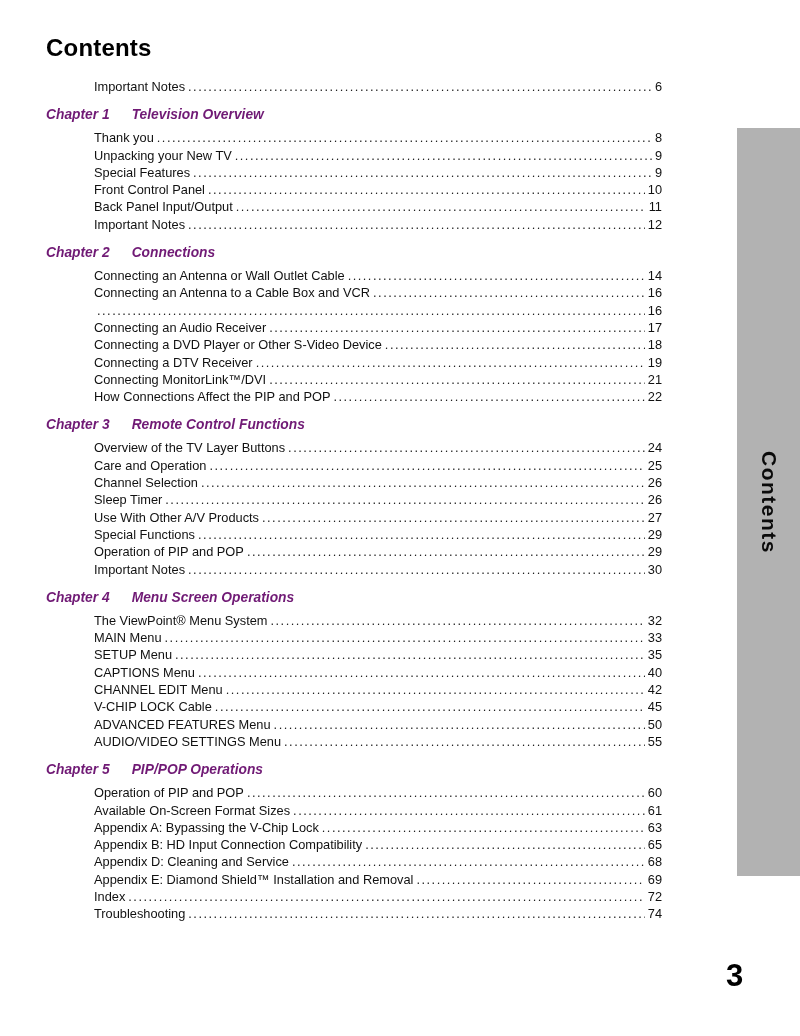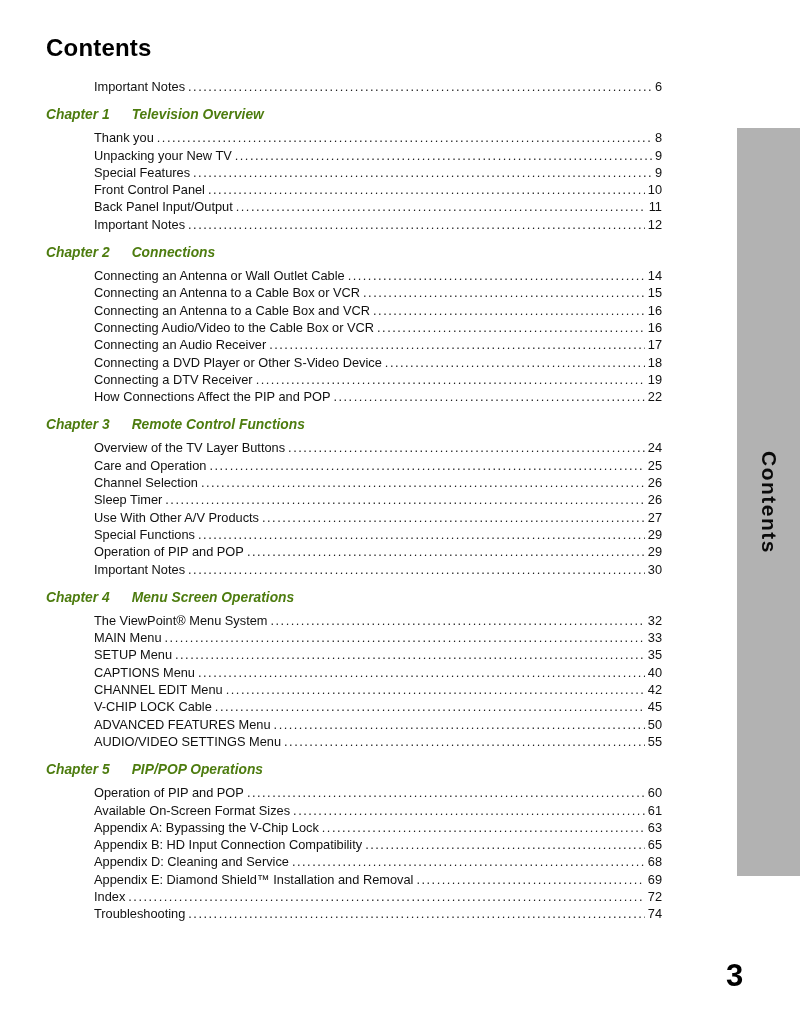--- a/index.html
+++ b/index.html
@@ -45,21 +45,21 @@
     letter-spacing:1.5px;
     font-size:12.8px;
   }
   .entry-page { white-space:nowrap; }
   .chapter-row {
     font-weight:bold;
     font-style:italic;
     font-size:13.8px;
     line-height:17px;
     margin:11px 0 6px 0;
-    color:#4d7c0f;
+    color:#701a75;
   }
   .ch-title { margin-left:22px; }
   .side-tab {
     position:absolute;
     left:737px; top:128px;
     width:63px; height:748px;
     background:#b2b2b2;
     display:flex;
     align-items:center;
     justify-content:center;
@@ -121,48 +121,47 @@
       <span class="leader"></span>
       <span class="entry-page">12</span>
     </div>
     <div class="chapter-row"><span class="ch-num">Chapter 2</span><span class="ch-title">Connections</span></div>
     <div class="entry-row">
       <span class="entry-label">Connecting an Antenna or Wall Outlet Cable</span>
       <span class="leader"></span>
       <span class="entry-page">14</span>
     </div>
     <div class="entry-row">
-      <span class="entry-label">Connecting an Antenna to a Cable Box or VCR</span>
-      <span class="leader"></span>
-      <span class="entry-page">15</span>
-    </div>
-    <div class="entry-row">
       <span class="entry-label">Connecting an Antenna to a Cable Box and VCR</span>
       <span class="leader"></span>
       <span class="entry-page">16</span>
     </div>
     <div class="entry-row">
-      <span class="entry-label">Connecting Audio/Video to the Cable Box or VCR</span>
       <span class="leader"></span>
       <span class="entry-page">16</span>
     </div>
     <div class="entry-row">
       <span class="entry-label">Connecting an Audio Receiver</span>
       <span class="leader"></span>
       <span class="entry-page">17</span>
     </div>
     <div class="entry-row">
       <span class="entry-label">Connecting a DVD Player or Other S-Video Device</span>
       <span class="leader"></span>
       <span class="entry-page">18</span>
     </div>
     <div class="entry-row">
       <span class="entry-label">Connecting a DTV Receiver</span>
       <span class="leader"></span>
       <span class="entry-page">19</span>
+    </div>
+    <div class="entry-row">
+      <span class="entry-label">Connecting MonitorLink™/DVI</span>
+      <span class="leader"></span>
+      <span class="entry-page">21</span>
     </div>
     <div class="entry-row">
       <span class="entry-label">How Connections Affect the PIP and POP</span>
       <span class="leader"></span>
       <span class="entry-page">22</span>
     </div>
     <div class="chapter-row"><span class="ch-num">Chapter 3</span><span class="ch-title">Remote Control Functions</span></div>
     <div class="entry-row">
       <span class="entry-label">Overview of the TV Layer Buttons</span>
       <span class="leader"></span>

